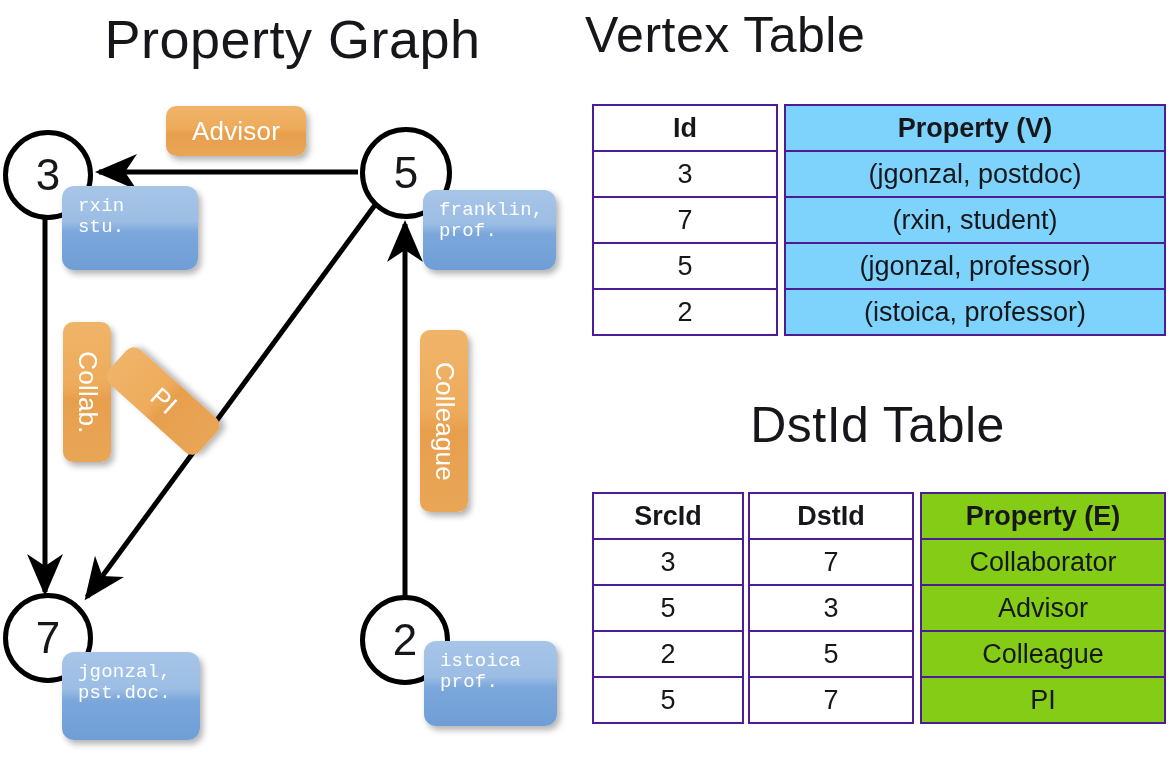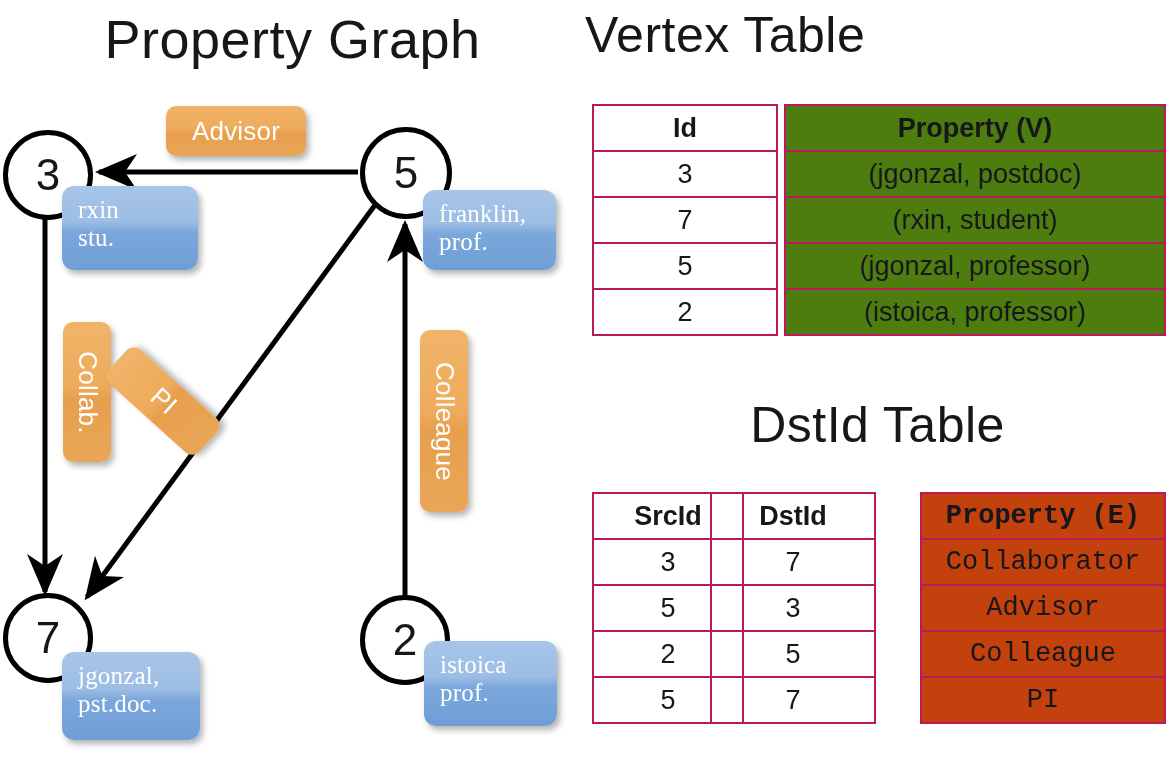--- a/index.html
+++ b/index.html
@@ -42,23 +42,23 @@
     font-family:"Liberation Sans", sans-serif;
   }
 
   
   .vbox{
     position:absolute;
     border-radius:12px;
     background:linear-gradient(180deg,#a7c5e8 0%, #9cbde4 42%, #7ba7db 55%, #6f9ed6 100%);
     box-shadow:3px 4px 6px rgba(0,0,0,0.30);
     color:#ffffff;
-    font-family:Liberation Serif, serif;
-    font-weight:300;
-    font-size:25px;
+    font-family:Liberation Mono, monospace;
+    font-weight:300;
+    font-size:19px;
     line-height:1.12;
     padding:10px 0 0 16px;
     box-sizing:border-box;
     letter-spacing:0.2px;
   }
 
   
   .ebox{
     position:absolute;
     border-radius:10px;
@@ -72,38 +72,38 @@
     box-sizing:border-box;
     letter-spacing:0.2px;
   }
   .ebox.vert > span{ transform:rotate(90deg); white-space:nowrap; display:block;}
   .ebox.diag{ transform:rotate(-48deg); }
   .ebox.diag > span{ transform:rotate(90deg); white-space:nowrap; display:block;}
 
   
   .gtable{position:absolute;border-collapse:collapse;}
   .gtable td{
-    border:2px solid #be185d;
+    border:2px solid #4c1d95;
     font-family:"Liberation Sans", sans-serif;
     font-weight:300;
     color:#17171b;
     text-align:center;
     padding:0;
     font-size:27px;
     height:46px;
     box-sizing:border-box;
   }
   .gtable td.hdr{font-weight:bold;font-size:27px;}
-  .blue-col td{background:#4d7c0f;}
-  .orange-col td{background:#c2410c;font-family:Liberation Mono, monospace;}
+  .blue-col td{background:#7dd3fc;}
+  .orange-col td{background:#84cc16;}
 
   #vt-id{left:592px;top:104px;width:186px;}
   #vt-prop{left:784px;top:104px;width:382px;}
   #et-src{left:592px;top:492px;width:152px;padding-left:34px;}
-  #et-dst{left:710px;top:492px;width:166px;}
+  #et-dst{left:748px;top:492px;width:166px;}
   #et-prop{left:920px;top:492px;width:246px;}
 </style>
 </head>
 <body>
 
 <div class="stage">
 
   <div class="title" id="title-property-graph">Property Graph</div>
   <div class="title" id="title-vertex-table">Vertex Table</div>
   <div class="title" id="title-edge-table">DstId Table</div>

